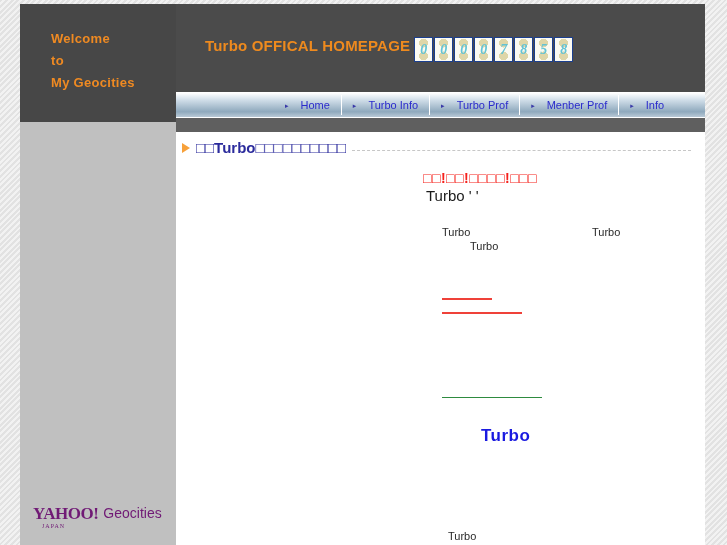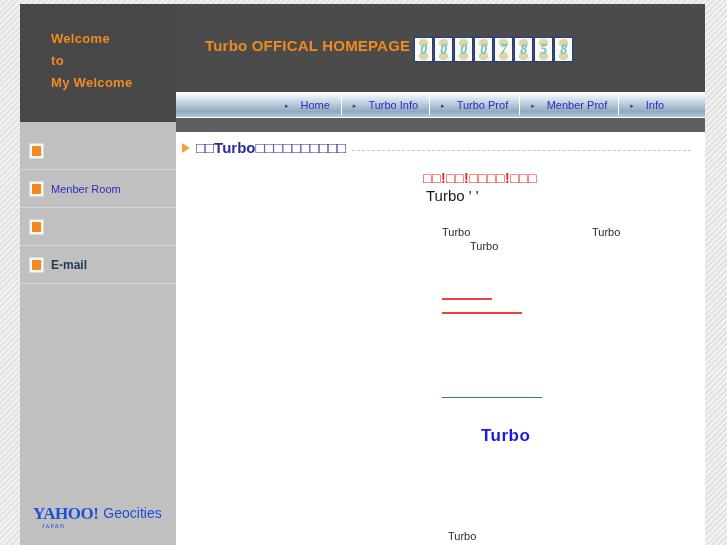--- a/index.html
+++ b/index.html
@@ -118,21 +118,21 @@
     color: #1c3b52;
     font-weight: bold;
     font-size: 12px;
   }
 
   .geocities {
     position: absolute;
     left: 13px;
     bottom: 28px;
     width: 140px;
-    color: #1d4ed8;
+    color: #701a75;
     user-select: none;
   }
   .geo-inner {
     display: flex;
     align-items: flex-end;
     gap: 5px;
   }
   .geo-yahoo {
     position: relative;
     font-family: "Liberation Serif", serif;
@@ -351,46 +351,23 @@
 
 <div class="page-bg"></div>
 
 <div class="layout">
 
   <div class="left-col">
 
     <div class="welcome-box">
       <div>Welcome</div>
       <div>to</div>
-      <div>My Welcome</div>
+      <div>My Geocities</div>
     </div>
 
-    <div class="side-menu">
-
-      <div class="side-item">
-        <span class="broken-img"></span>
-        <span class="side-label"></span>
-      </div>
-
-      <div class="side-item">
-        <span class="broken-img"></span>
-        <span class="side-label">Menber Room</span>
-      </div>
-
-      <div class="side-item">
-        <span class="broken-img"></span>
-        <span class="side-label"></span>
-      </div>
-
-      <div class="side-item">
-        <span class="broken-img"></span>
-        <span class="side-label email">E-mail</span>
-      </div>
-
-    </div>
 
     <div class="geocities">
       <div class="geo-inner">
         <span class="geo-yahoo">
           <span>YAHOO!</span>
           <span class="geo-japan">JAPAN</span>
         </span>
         <span class="geo-word">Geocities</span>
       </div>
     </div>

